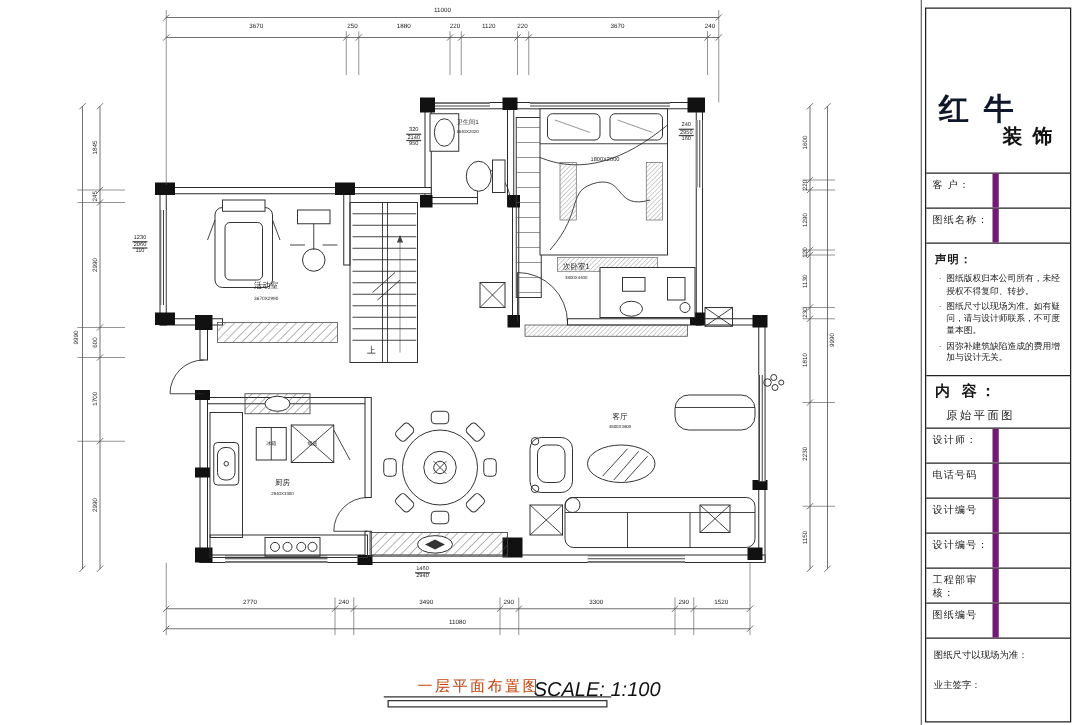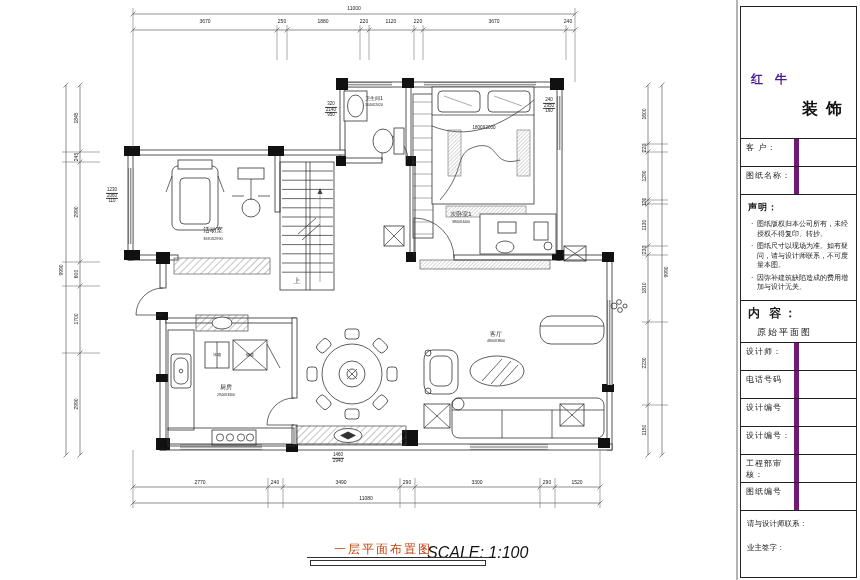--- a/index.html
+++ b/index.html
@@ -13,21 +13,21 @@
   .fur{fill:#ffffff;stroke:#333;stroke-width:0.8}
   .furn{fill:none;stroke:#333;stroke-width:0.8}
   .dim{stroke:#444;stroke-width:0.6;fill:none}
   .plan-label{position:absolute;white-space:nowrap;line-height:1.05;text-align:center;color:#222;z-index:5}
   .plan-label.stack div{padding:0 1px}
   .plan-label.stack .stack-line{border-top:0.6px solid #444}
   
   .titleblock{position:absolute;left:740px;top:6px;width:117px;height:572px;
               border:1px solid #222;background:#fff;box-sizing:border-box;font-size:8px}
   .tb-logo{height:131px;position:relative}
-  .brand-big{position:absolute;left:10px;top:64px;font-size:12px;font-weight:bold;letter-spacing:12px;color:#4c1d95}
+  .brand-big{position:absolute;left:10px;top:64px;font-size:24px;font-weight:bold;letter-spacing:12px;color:#0f172a}
   .brand-small{position:absolute;right:6px;top:92px;font-size:16px;font-weight:bold;letter-spacing:8px;color:#111}
   .tb-row{display:flex;box-sizing:border-box;border-top:1px solid #222}
   .tb-row .lab{width:46px;border-right:5px solid #701a75;padding:3px 2px 0 5px;font-size:8px;letter-spacing:1px}
   .tb-row .val{flex:1}
   .r28{height:28px}.r30{height:30px}
   .tb-statement{height:106px;border-top:1px solid #222;box-sizing:border-box;padding:6px 4px 0 7px}
   .tb-statement .head{font-size:9px;font-weight:bold;margin-bottom:5px;letter-spacing:1px}
   .tb-statement ul{margin:0;padding:0 0 0 3px;list-style:none}
   .tb-statement li{font-size:7px;line-height:9.5px;margin-bottom:3px;position:relative;padding-left:6px}
   .tb-statement li::before{content:"·";position:absolute;left:0;top:0}
@@ -509,21 +509,21 @@
   </div>
   <div class="tb-row r28">
     <span class="lab">工程部审核：</span>
     <span class="val"></span>
   </div>
   <div class="tb-row r28">
     <span class="lab">图纸编号</span>
     <span class="val"></span>
   </div>
   <div class="tb-foot">
-    <div>请与设计师联系：</div>
+    <div>图纸尺寸以现场为准：</div>
     <div class="l2">业主签字：</div>
   </div>
 </div>
 
 <span class="sheet-title">一层平面布置图</span>
 <span class="sheet-scale">SCALE: 1:100</span>
 <div class="sheet-line"></div>
 <div class="sheet-bar"></div>
 
 </body></html>

